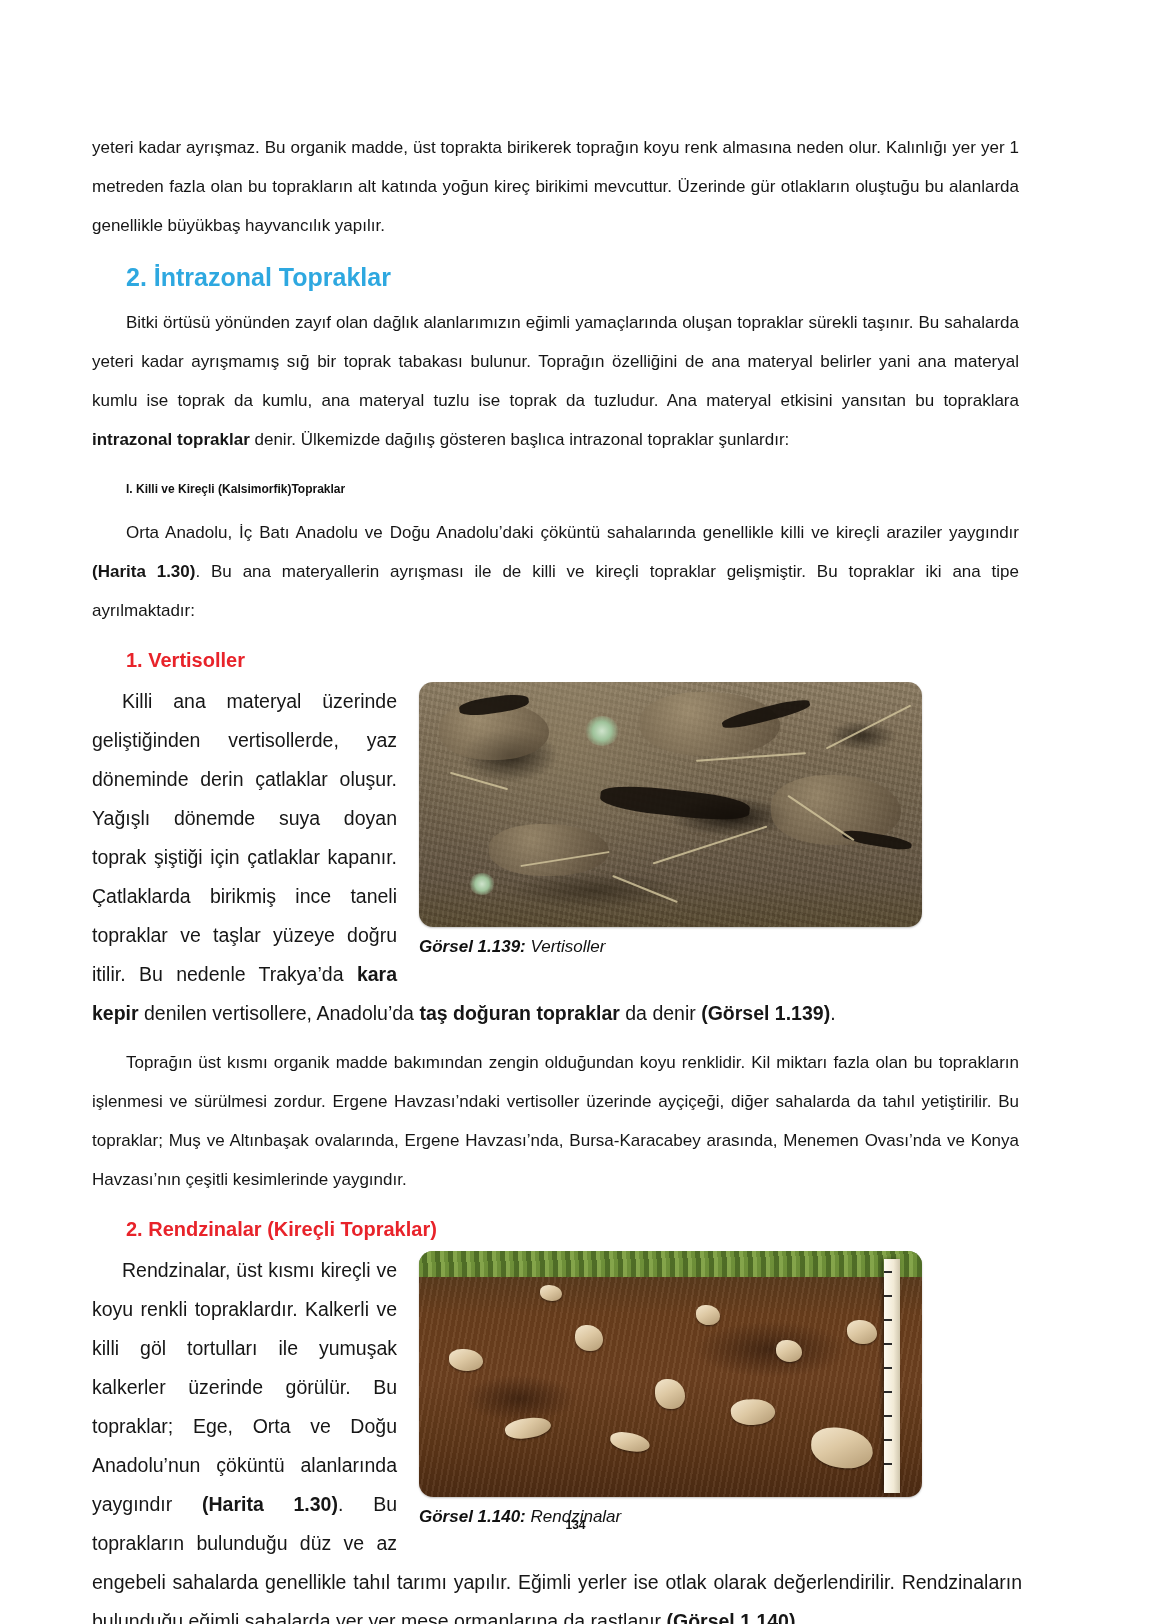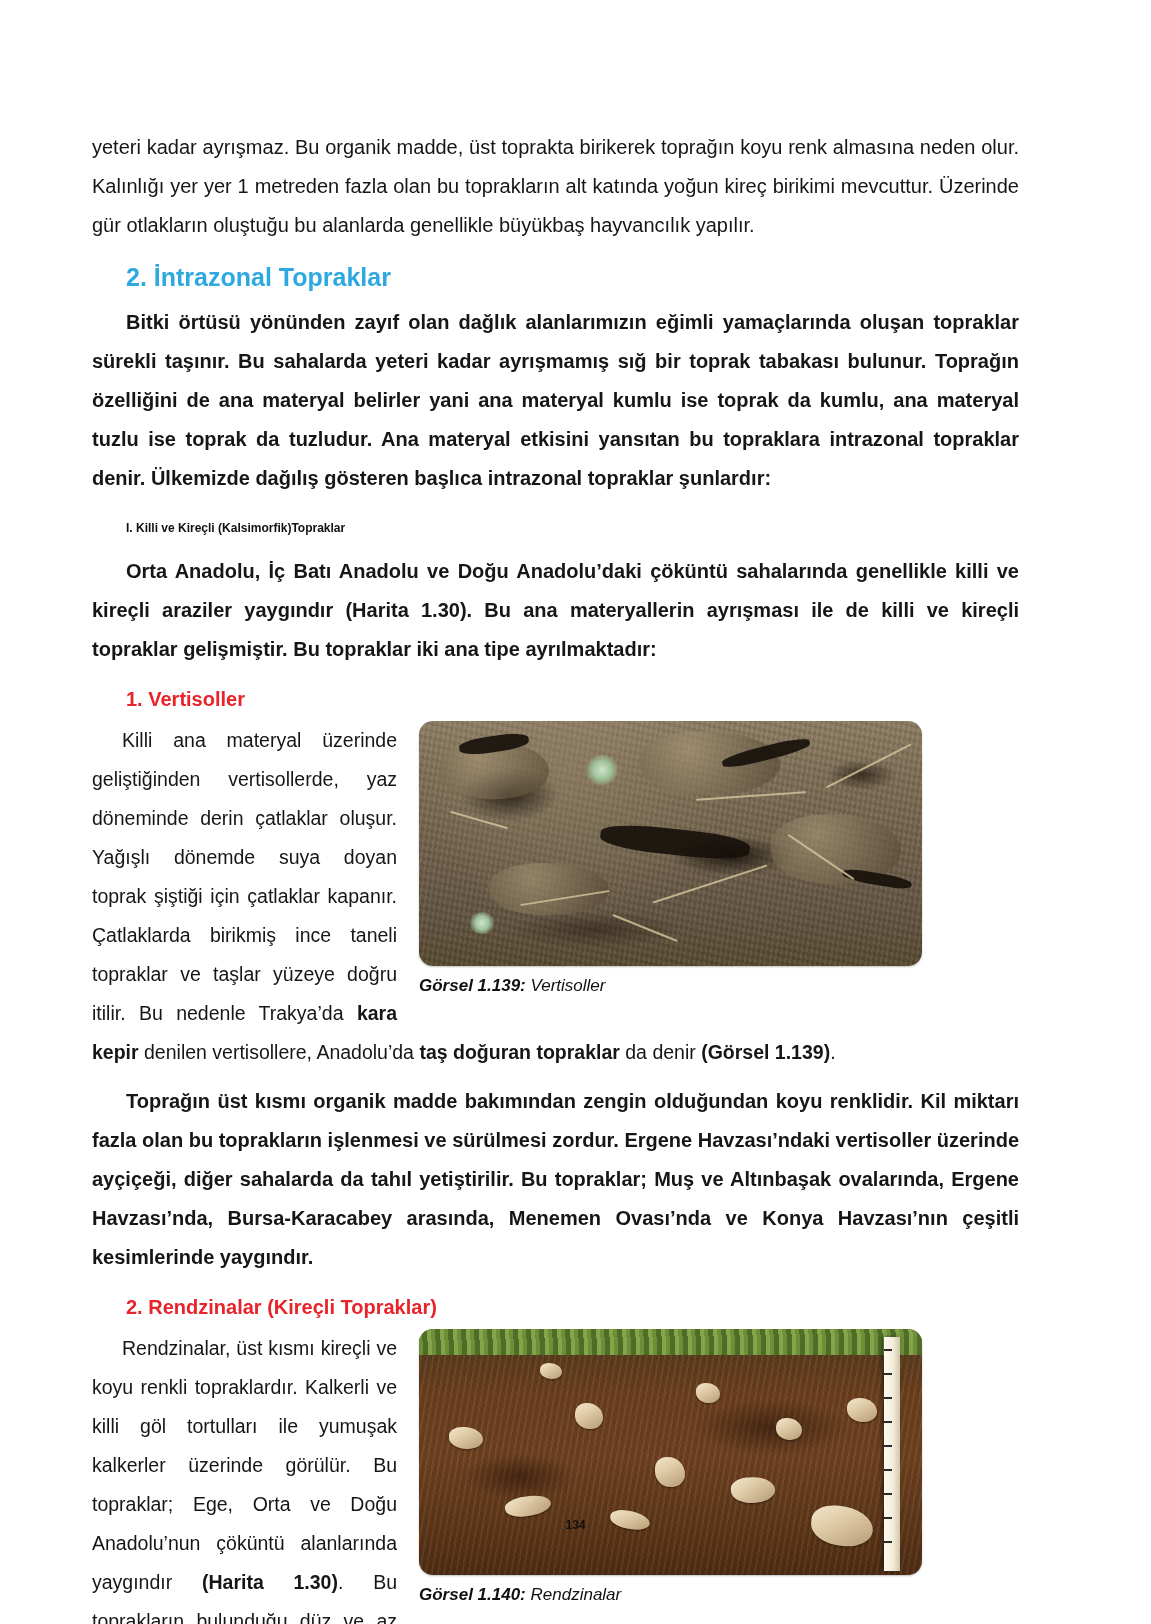--- a/index.html
+++ b/index.html
@@ -24,26 +24,26 @@
   }
   .content {
     position: absolute;
     left: 92px;
     top: 128px;
     width: 930px;
   }
 
   p.body-text {
     margin: 0 3px 0 0;
-    font-size: 20px;
+    font-size: 17px;
     line-height: 39px;
     text-align: justify;
     color: #161616;
   }
-  p.body-text.indent { text-indent: 34px; font-weight: bold; }
+  p.body-text.indent { text-indent: 34px; }
 
   h3.section-heading-blue {
     margin: 16px 0 10px 34px;
     font-size: 25px;
     font-weight: bold;
     color: #2ea8e0;
     line-height: 32px;
   }
   h3.section-heading-red {
     margin: 14px 0 6px 34px;

